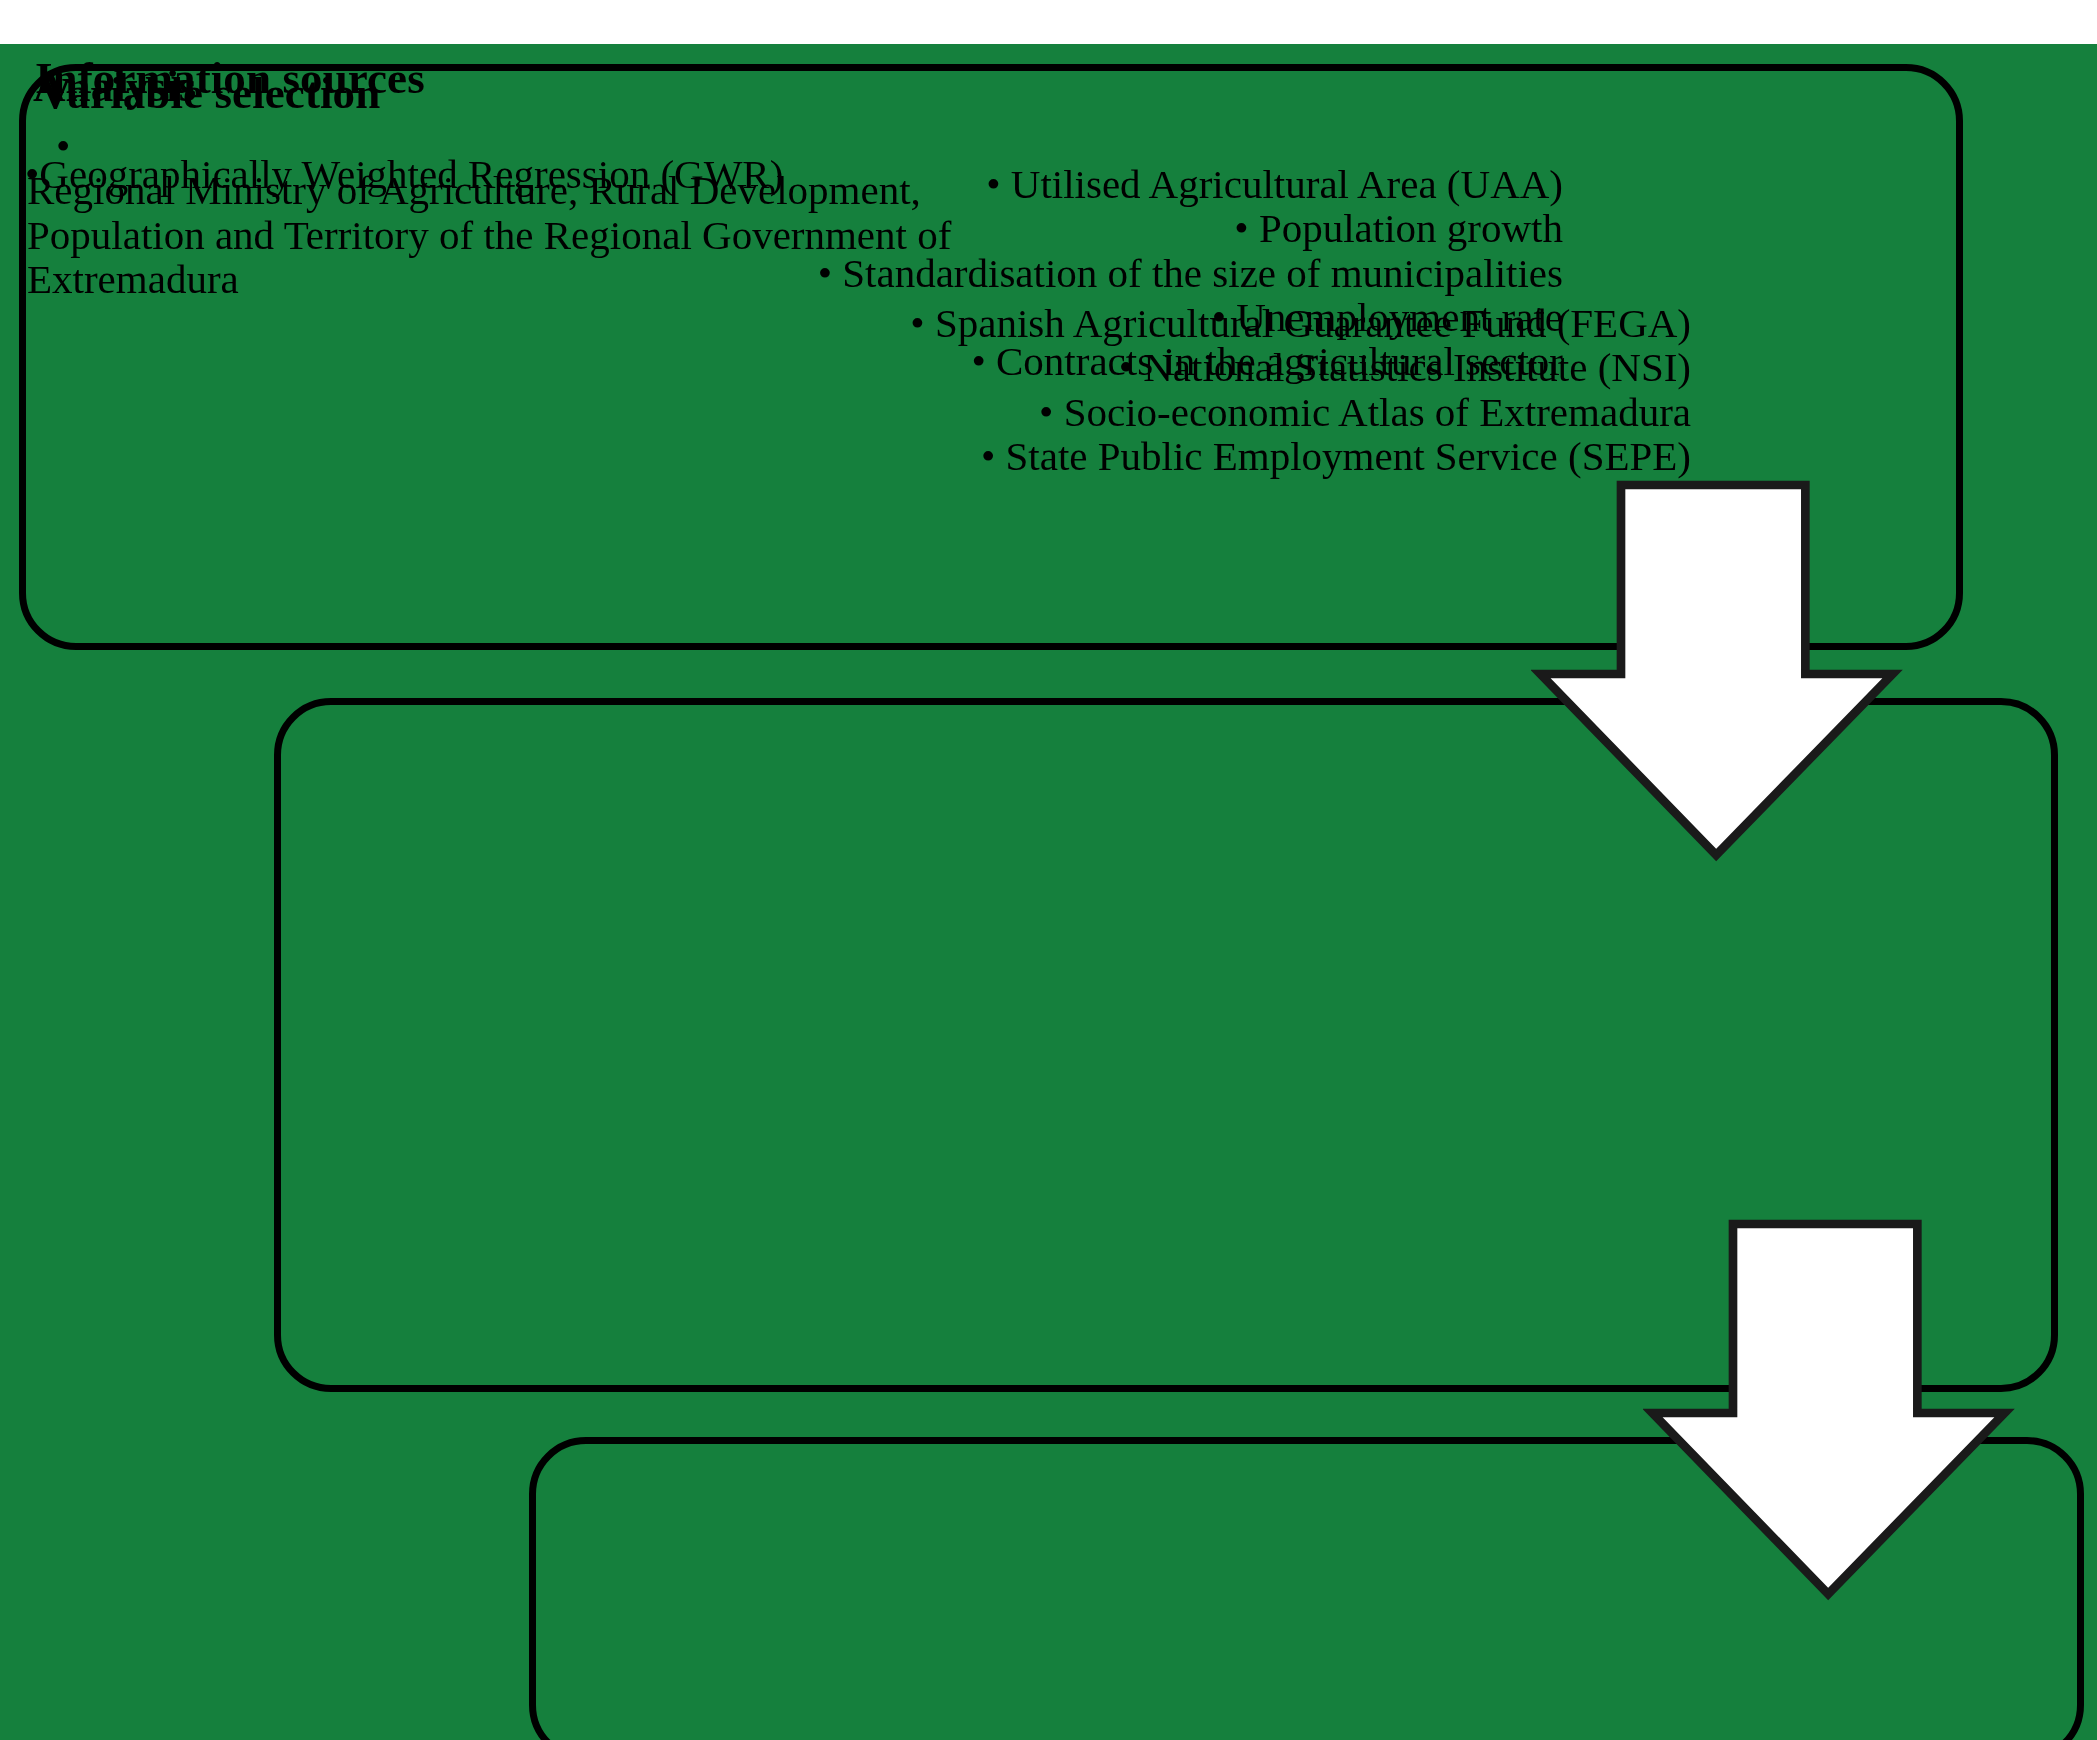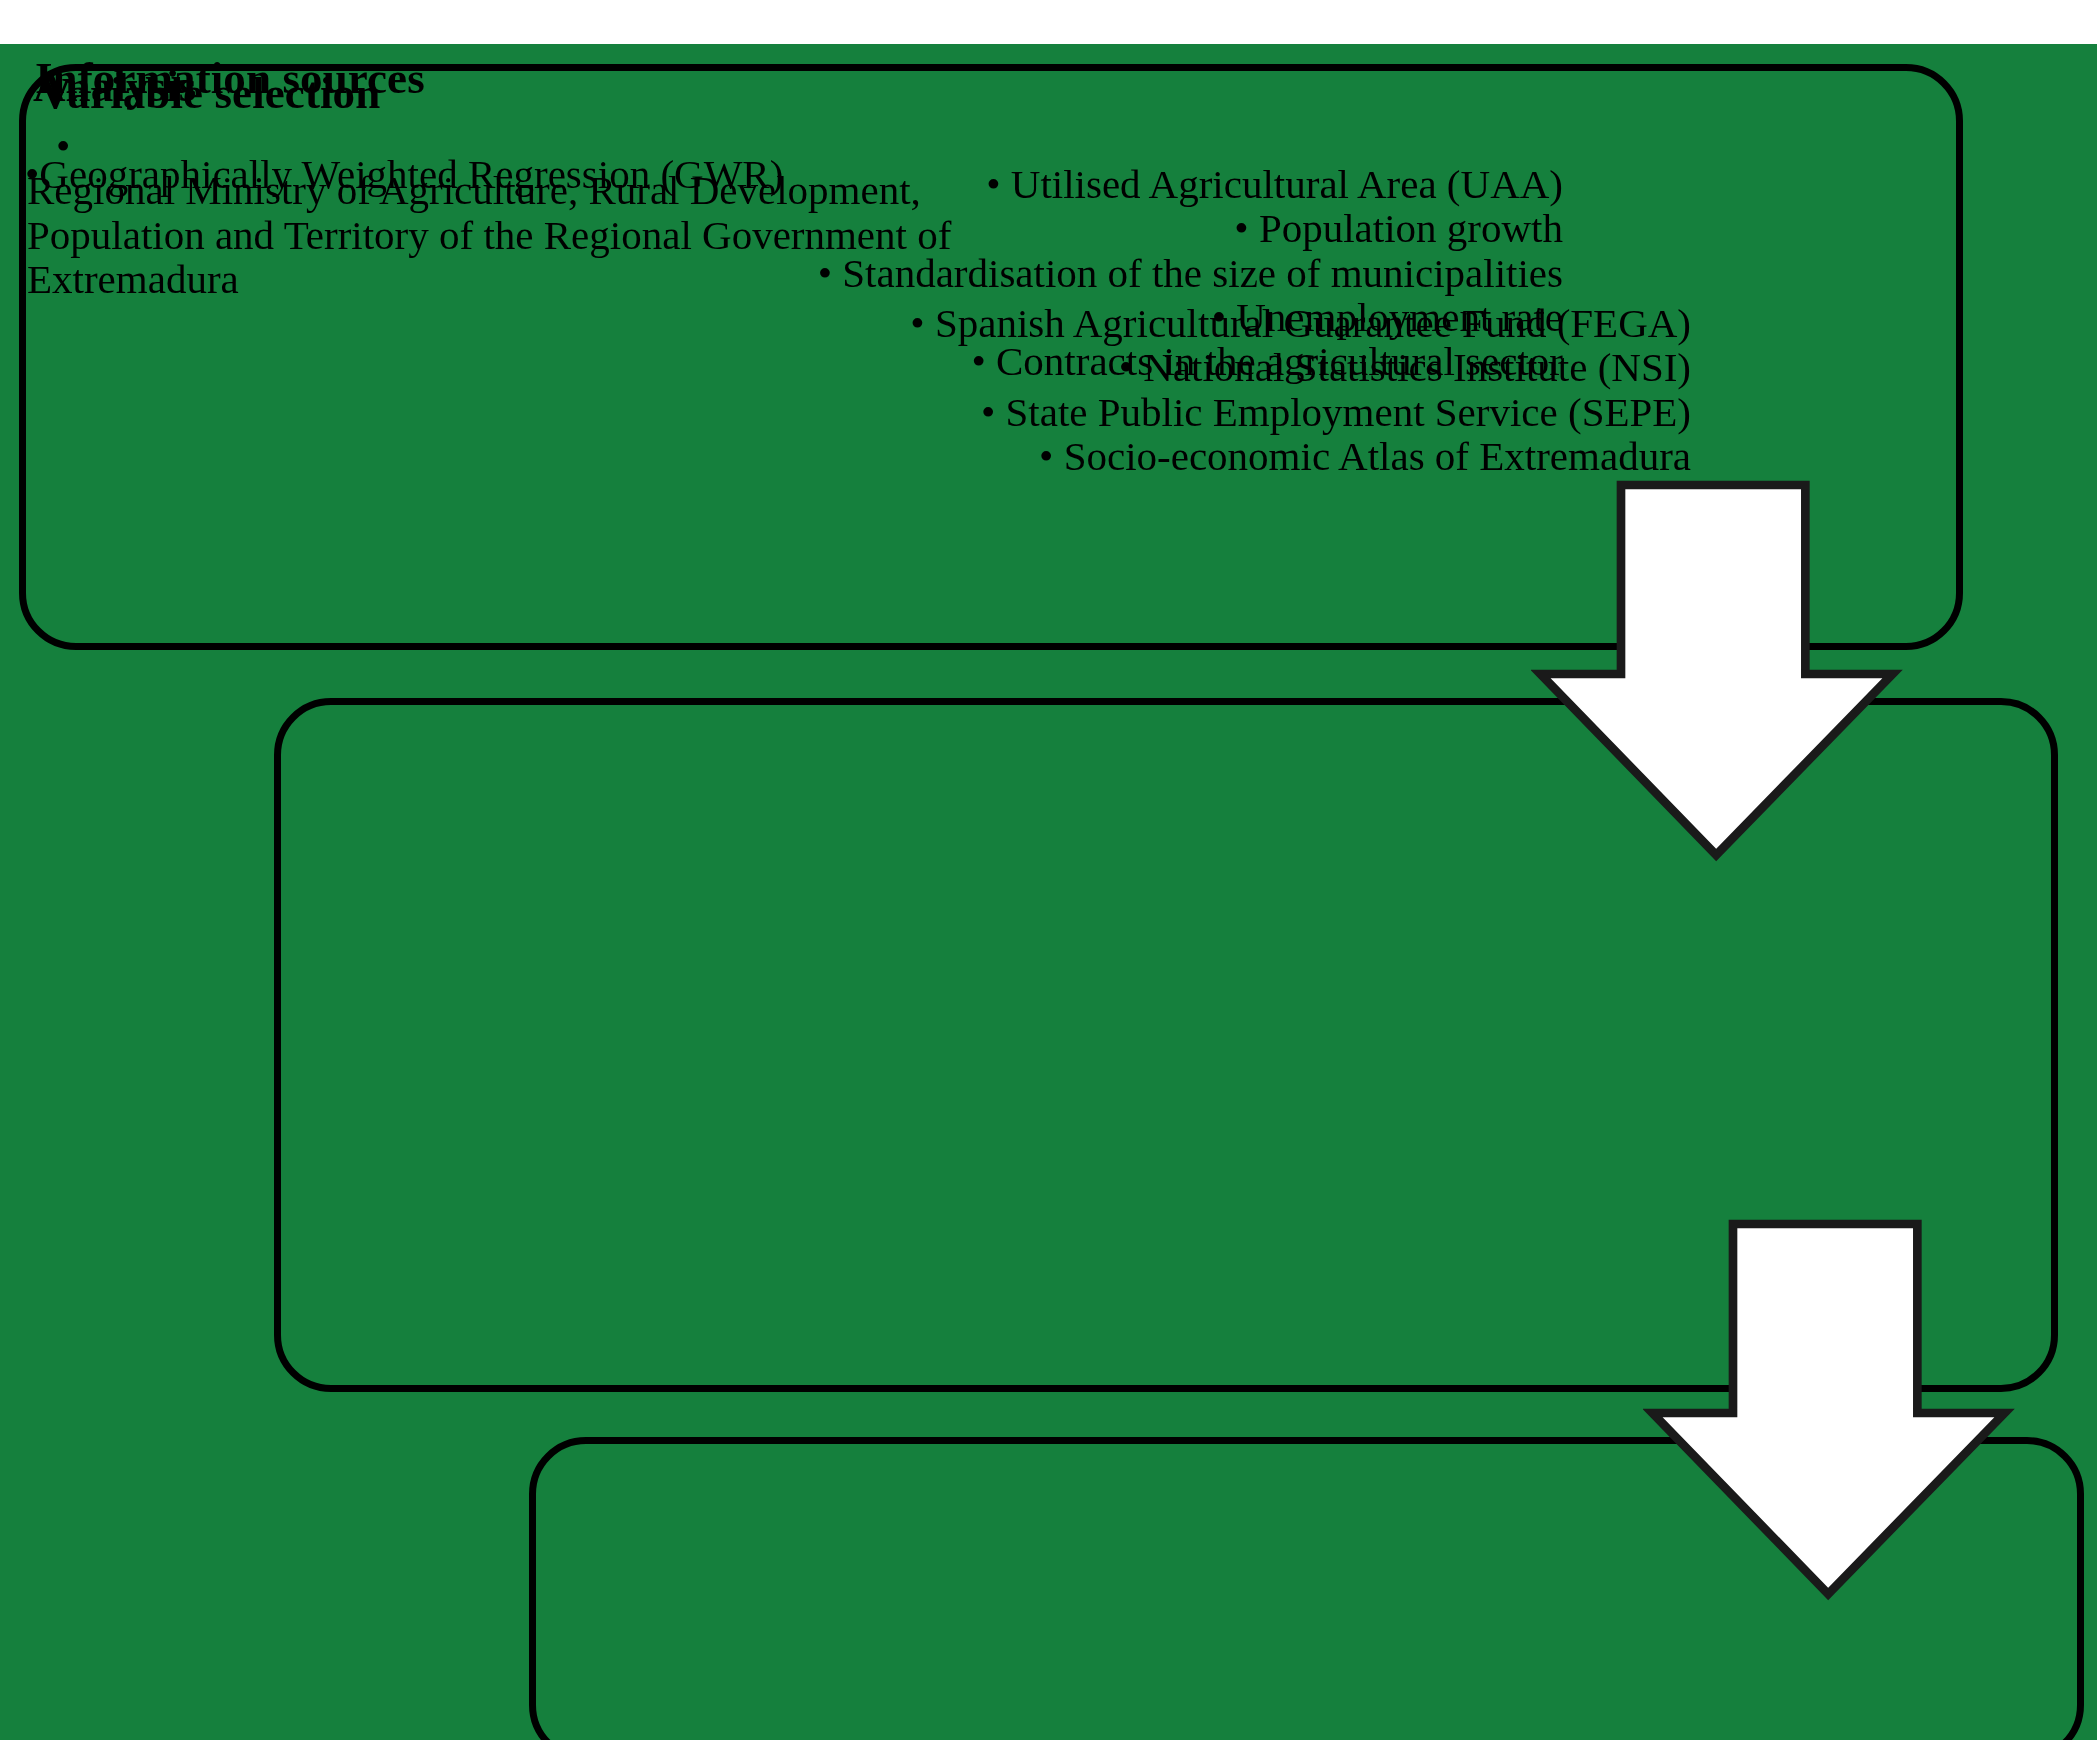--- a/index.html
+++ b/index.html
@@ -104,22 +104,22 @@
   <div class="node" id="box-information-sources"></div>
 
   <div class="node-inner node-title" id="info-title">Information sources</div>
 
   <ul class="node-inner bullet-list" id="info-list">
     <li class="first"><span class="bullet">•</span><span class="wrap">Regional Ministry of Agriculture, Rural Development,
 Population and Territory of the Regional Government of
 Extremadura</span></li>
     <li class="b-gap"><span class="bullet">•</span>&nbsp;<span>Spanish Agricultural Guarantee Fund (FEGA)</span></li>
     <li class="b-gap"><span class="bullet">•</span>&nbsp;<span>National Statistics Institute (NSI)</span></li>
+    <li class="b-gap"><span class="bullet">•</span>&nbsp;<span>Socio-economic Atlas of Extremadura</span></li>
     <li class="b-gap"><span class="bullet">•</span>&nbsp;<span>State Public Employment Service (SEPE)</span></li>
-    <li class="b-gap"><span class="bullet">•</span>&nbsp;<span>Socio-economic Atlas of Extremadura</span></li>
   </ul>
 
   <div class="node" id="box-variable-selection"></div>
 
   <div class="node-inner node-title" id="vs-title">Variable selection</div>
 
   <ul class="node-inner bullet-list" id="vs-list">
     <li class="b-gap"><span class="bullet">•</span>&nbsp;<span>Utilised Agricultural Area (UAA)</span></li>
     <li class="b-gap"><span class="bullet">•</span>&nbsp;<span>Population growth</span></li>
     <li class="b-gap"><span class="bullet">•</span>&nbsp;<span>Standardisation of the size of municipalities</span></li>

